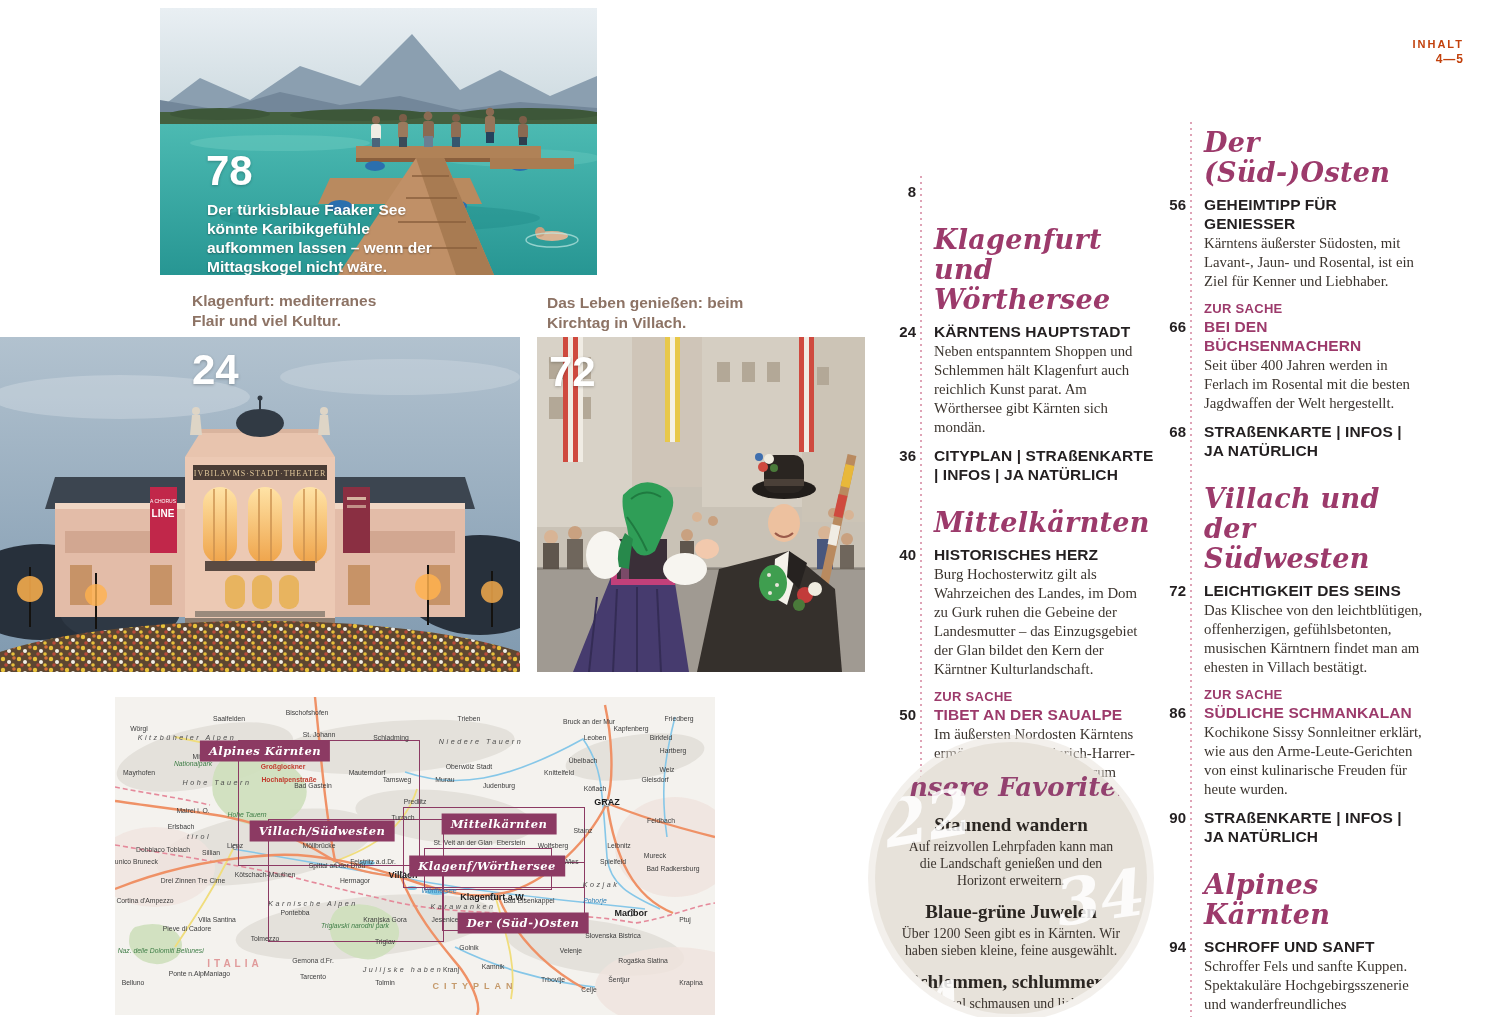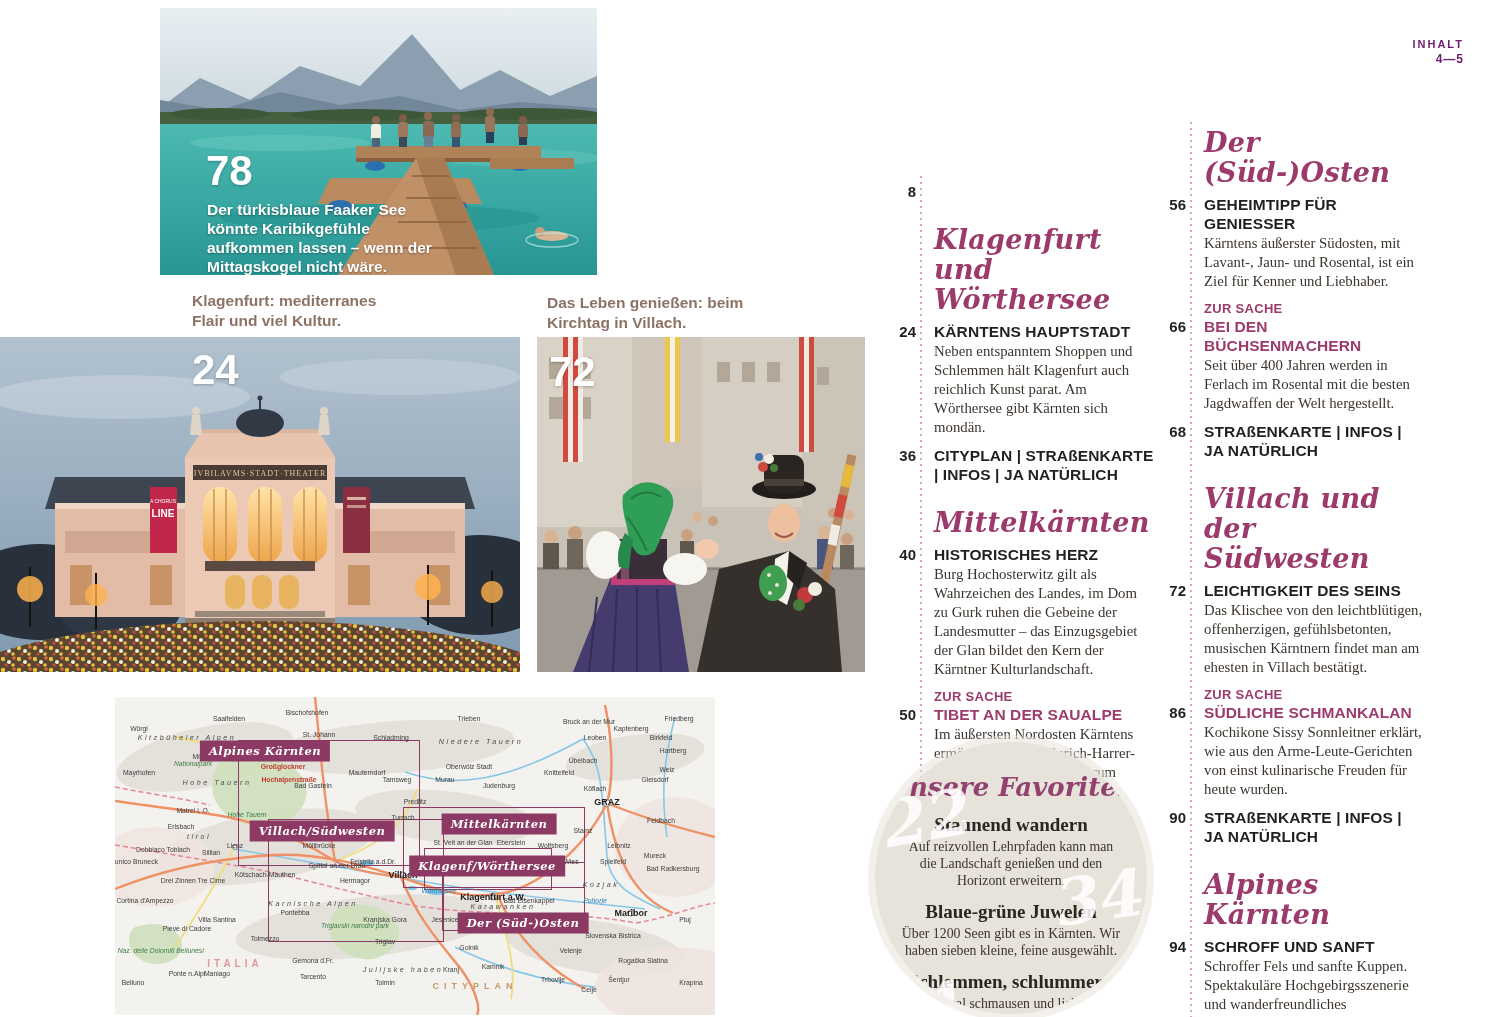--- a/index.html
+++ b/index.html
@@ -1,20 +1,20 @@
 <!DOCTYPE html>
 <html><head>
 <meta charset="utf-8">
 <style>
   html,body{margin:0;padding:0;background:#d8d8d8;}
   .page{position:relative;width:1500px;height:1017px;background:#ffffff;overflow:hidden;
         font-family:"Liberation Sans",sans-serif;color:#231f20;}
 
   
-  .folio{position:absolute;right:36px;top:38px;text-align:right;color:#701a75;}
+  .folio{position:absolute;right:36px;top:38px;text-align:right;color:#c2410c;}
   .folio-title{font-size:11px;font-weight:700;letter-spacing:2px;}
   .folio-range{font-size:12px;font-weight:700;letter-spacing:1px;margin-top:2px;}
 
   
   .photo{position:absolute;overflow:hidden;}
   .photo svg{display:block;}
   #photo-lake{left:160px;top:8px;width:437px;height:267px;}
   #photo-theater{left:0;top:337px;width:520px;height:335px;}
   #photo-kirchtag{left:537px;top:337px;width:328px;height:335px;}
   .photo-number{position:absolute;font-size:42px;font-weight:700;color:#fff;line-height:1;
@@ -508,21 +508,21 @@
       <div class="map-label" style="left: 78%; top: 42%;">Stainz</div>
       <div class="map-label" style="left: 91%; top: 39%;">Feldbach</div>
       <div class="map-label" style="left: 84%; top: 47%;">Leibnitz</div>
       <div class="map-label" style="left: 76%; top: 52%;">Wies</div>
       <div class="map-label" style="left: 83%; top: 52%;">Spielfeld</div>
       <div class="map-label" style="left: 90%; top: 50%;">Mureck</div>
       <div class="map-label" style="left: 93%; top: 54%;">Bad Radkersburg</div>
       <div class="map-label ml-w" style="left: 54%; top: 61%;">Wörthersee</div>
       <div class="map-label ml-b" style="left: 63%; top: 63%;">Klagenfurt a.W.</div>
       <div class="map-label" style="left: 69%; top: 64%;">Bad Eisenkappel</div>
-      <div class="map-label ml-r" style="left: 58%; top: 66%; margin-left: 40px;">Karawanken</div>
+      <div class="map-label ml-r" style="left: 58%; top: 66%;">Karawanken</div>
       <div class="map-label" style="left: 55%; top: 70%;">Jesenice</div>
       <div class="map-label" style="left: 45%; top: 70%;">Kranjska Gora</div>
       <div class="map-label ml-p" style="left: 40%; top: 72%;">Triglavski narodni park</div>
       <div class="map-label" style="left: 45%; top: 77%;">Triglav</div>
       <div class="map-label" style="left: 30%; top: 68%;">Pontebba</div>
       <div class="map-label" style="left: 17%; top: 70%;">Villa Santina</div>
       <div class="map-label" style="left: 25%; top: 76%;">Tolmezzo</div>
       <div class="map-label" style="left: 12%; top: 73%;">Pieve di Cadore</div>
       <div class="map-label ml-p" style="left: 7%; top: 80%;">P. Naz. delle Dolomiti Bellunesi</div>
       <div class="map-label ml-co" style="left: 20%; top: 84%;">ITALIA</div>

